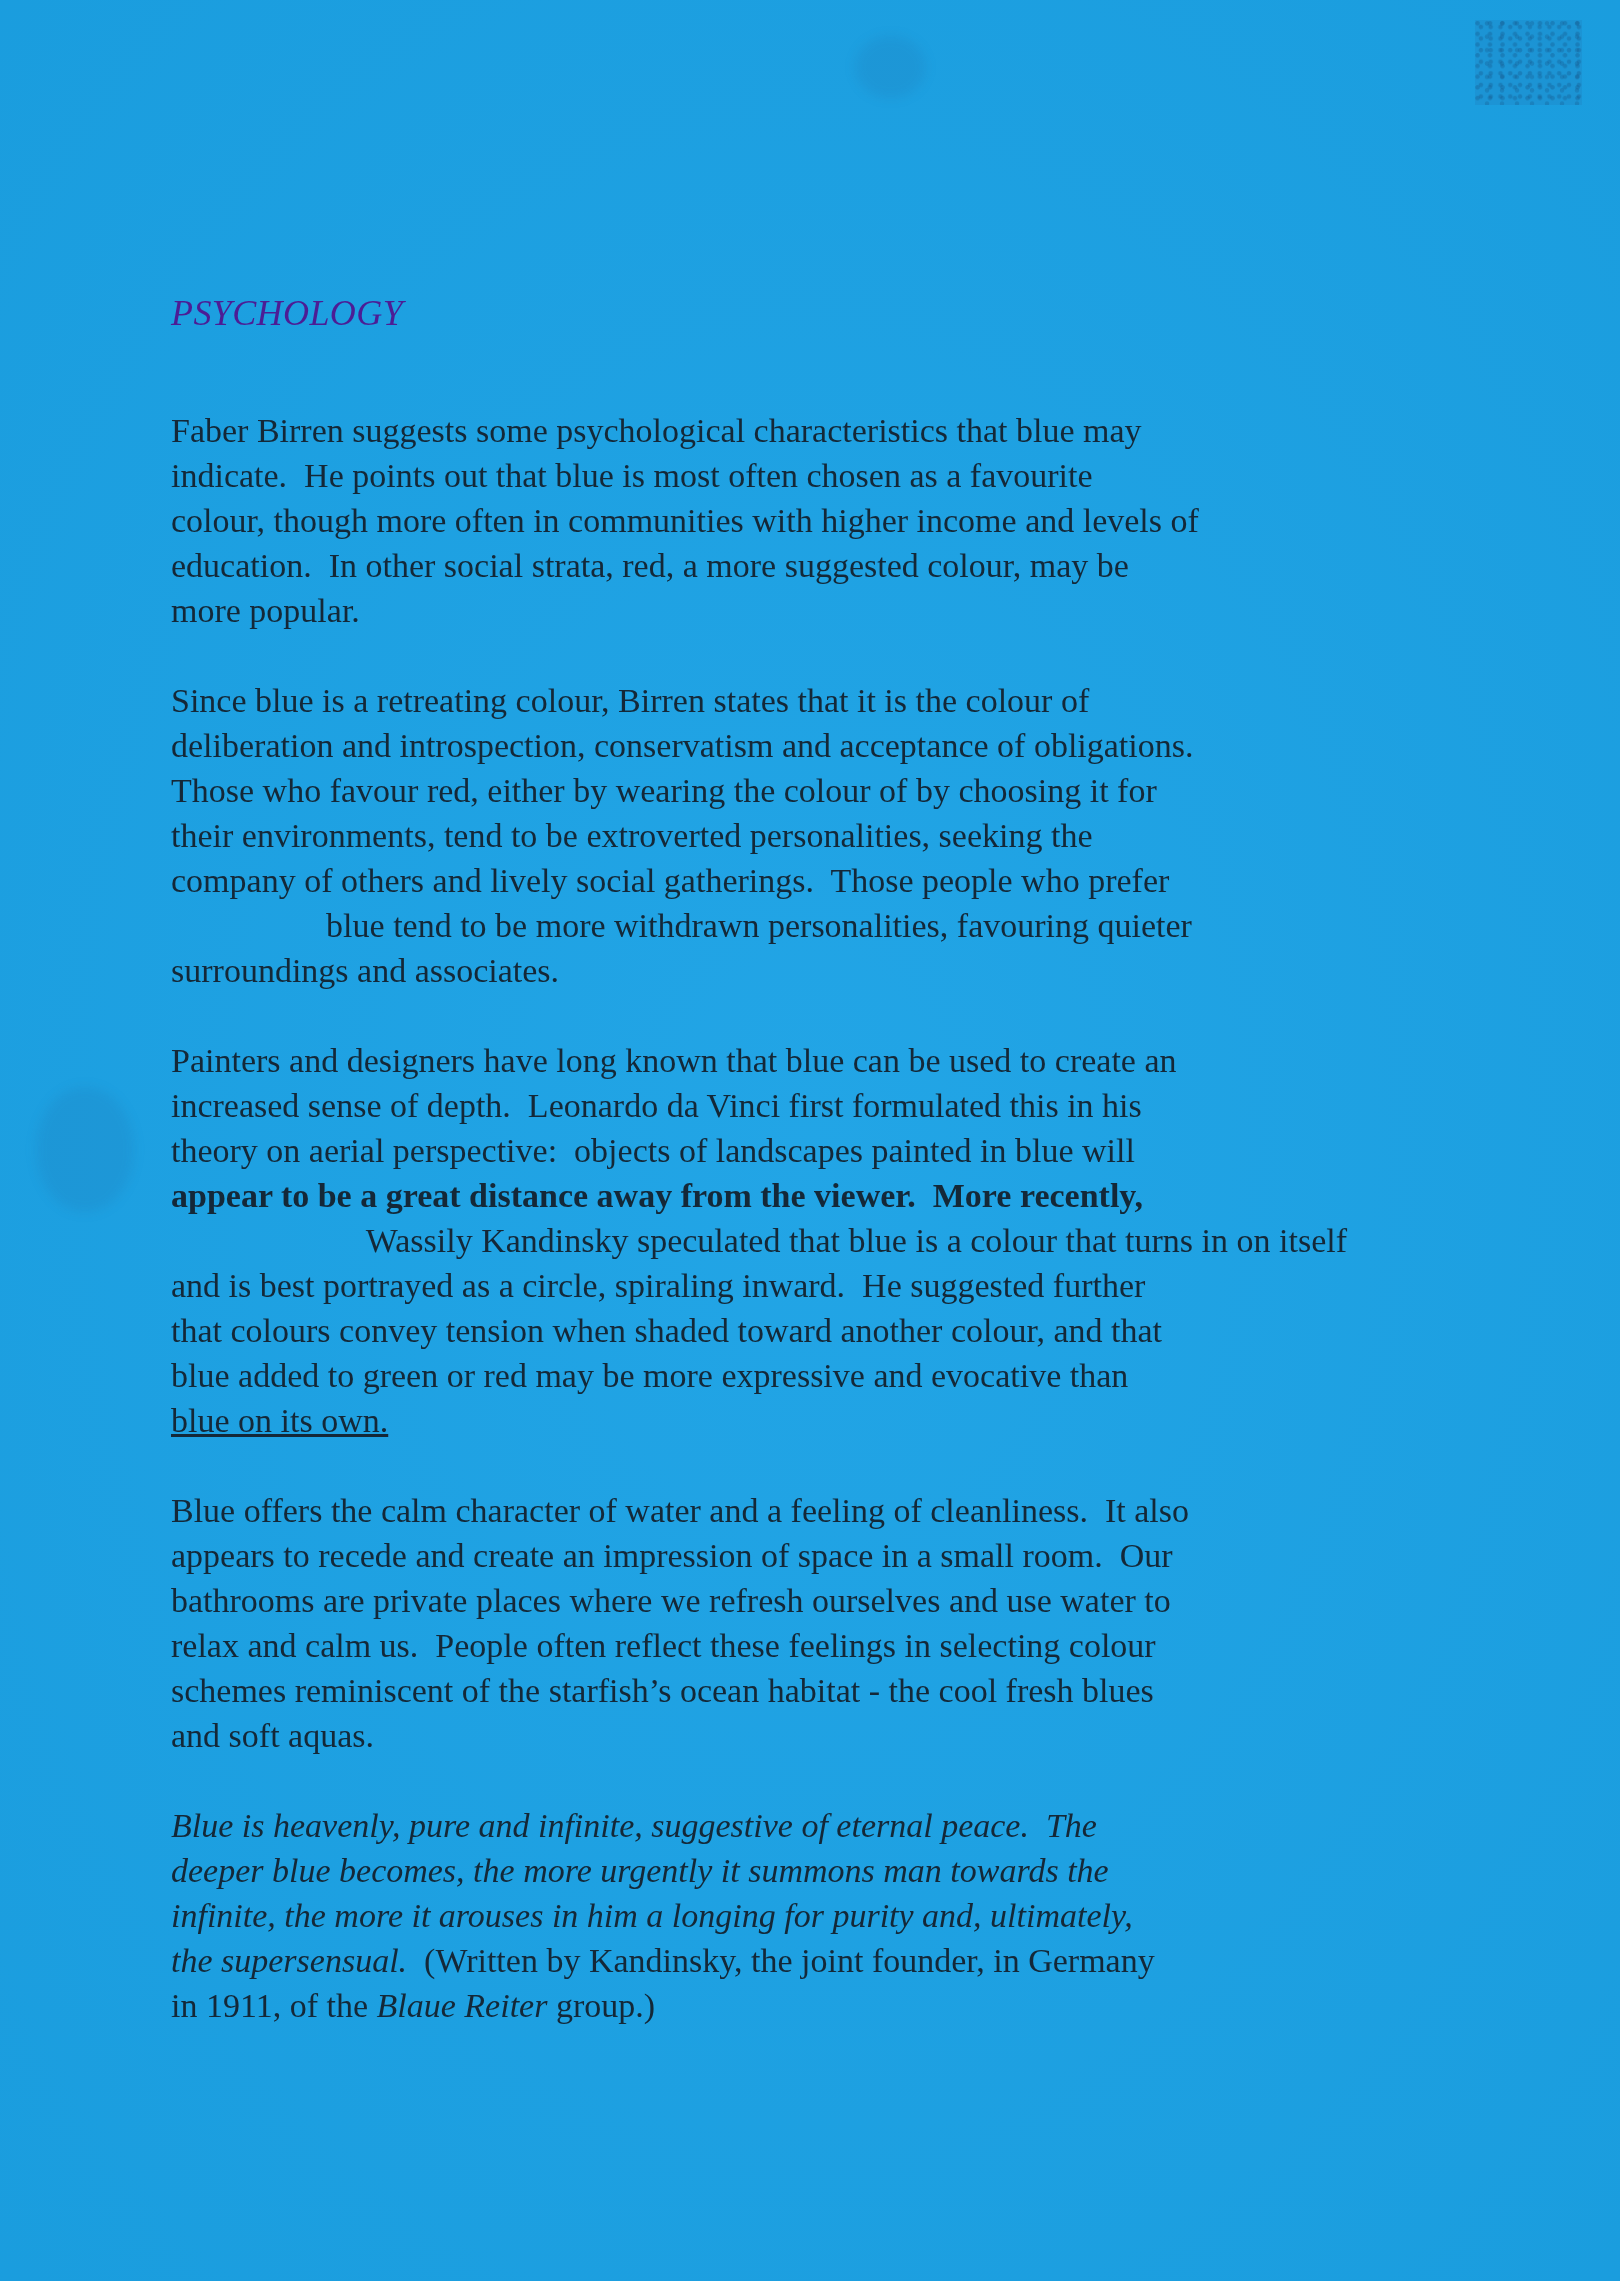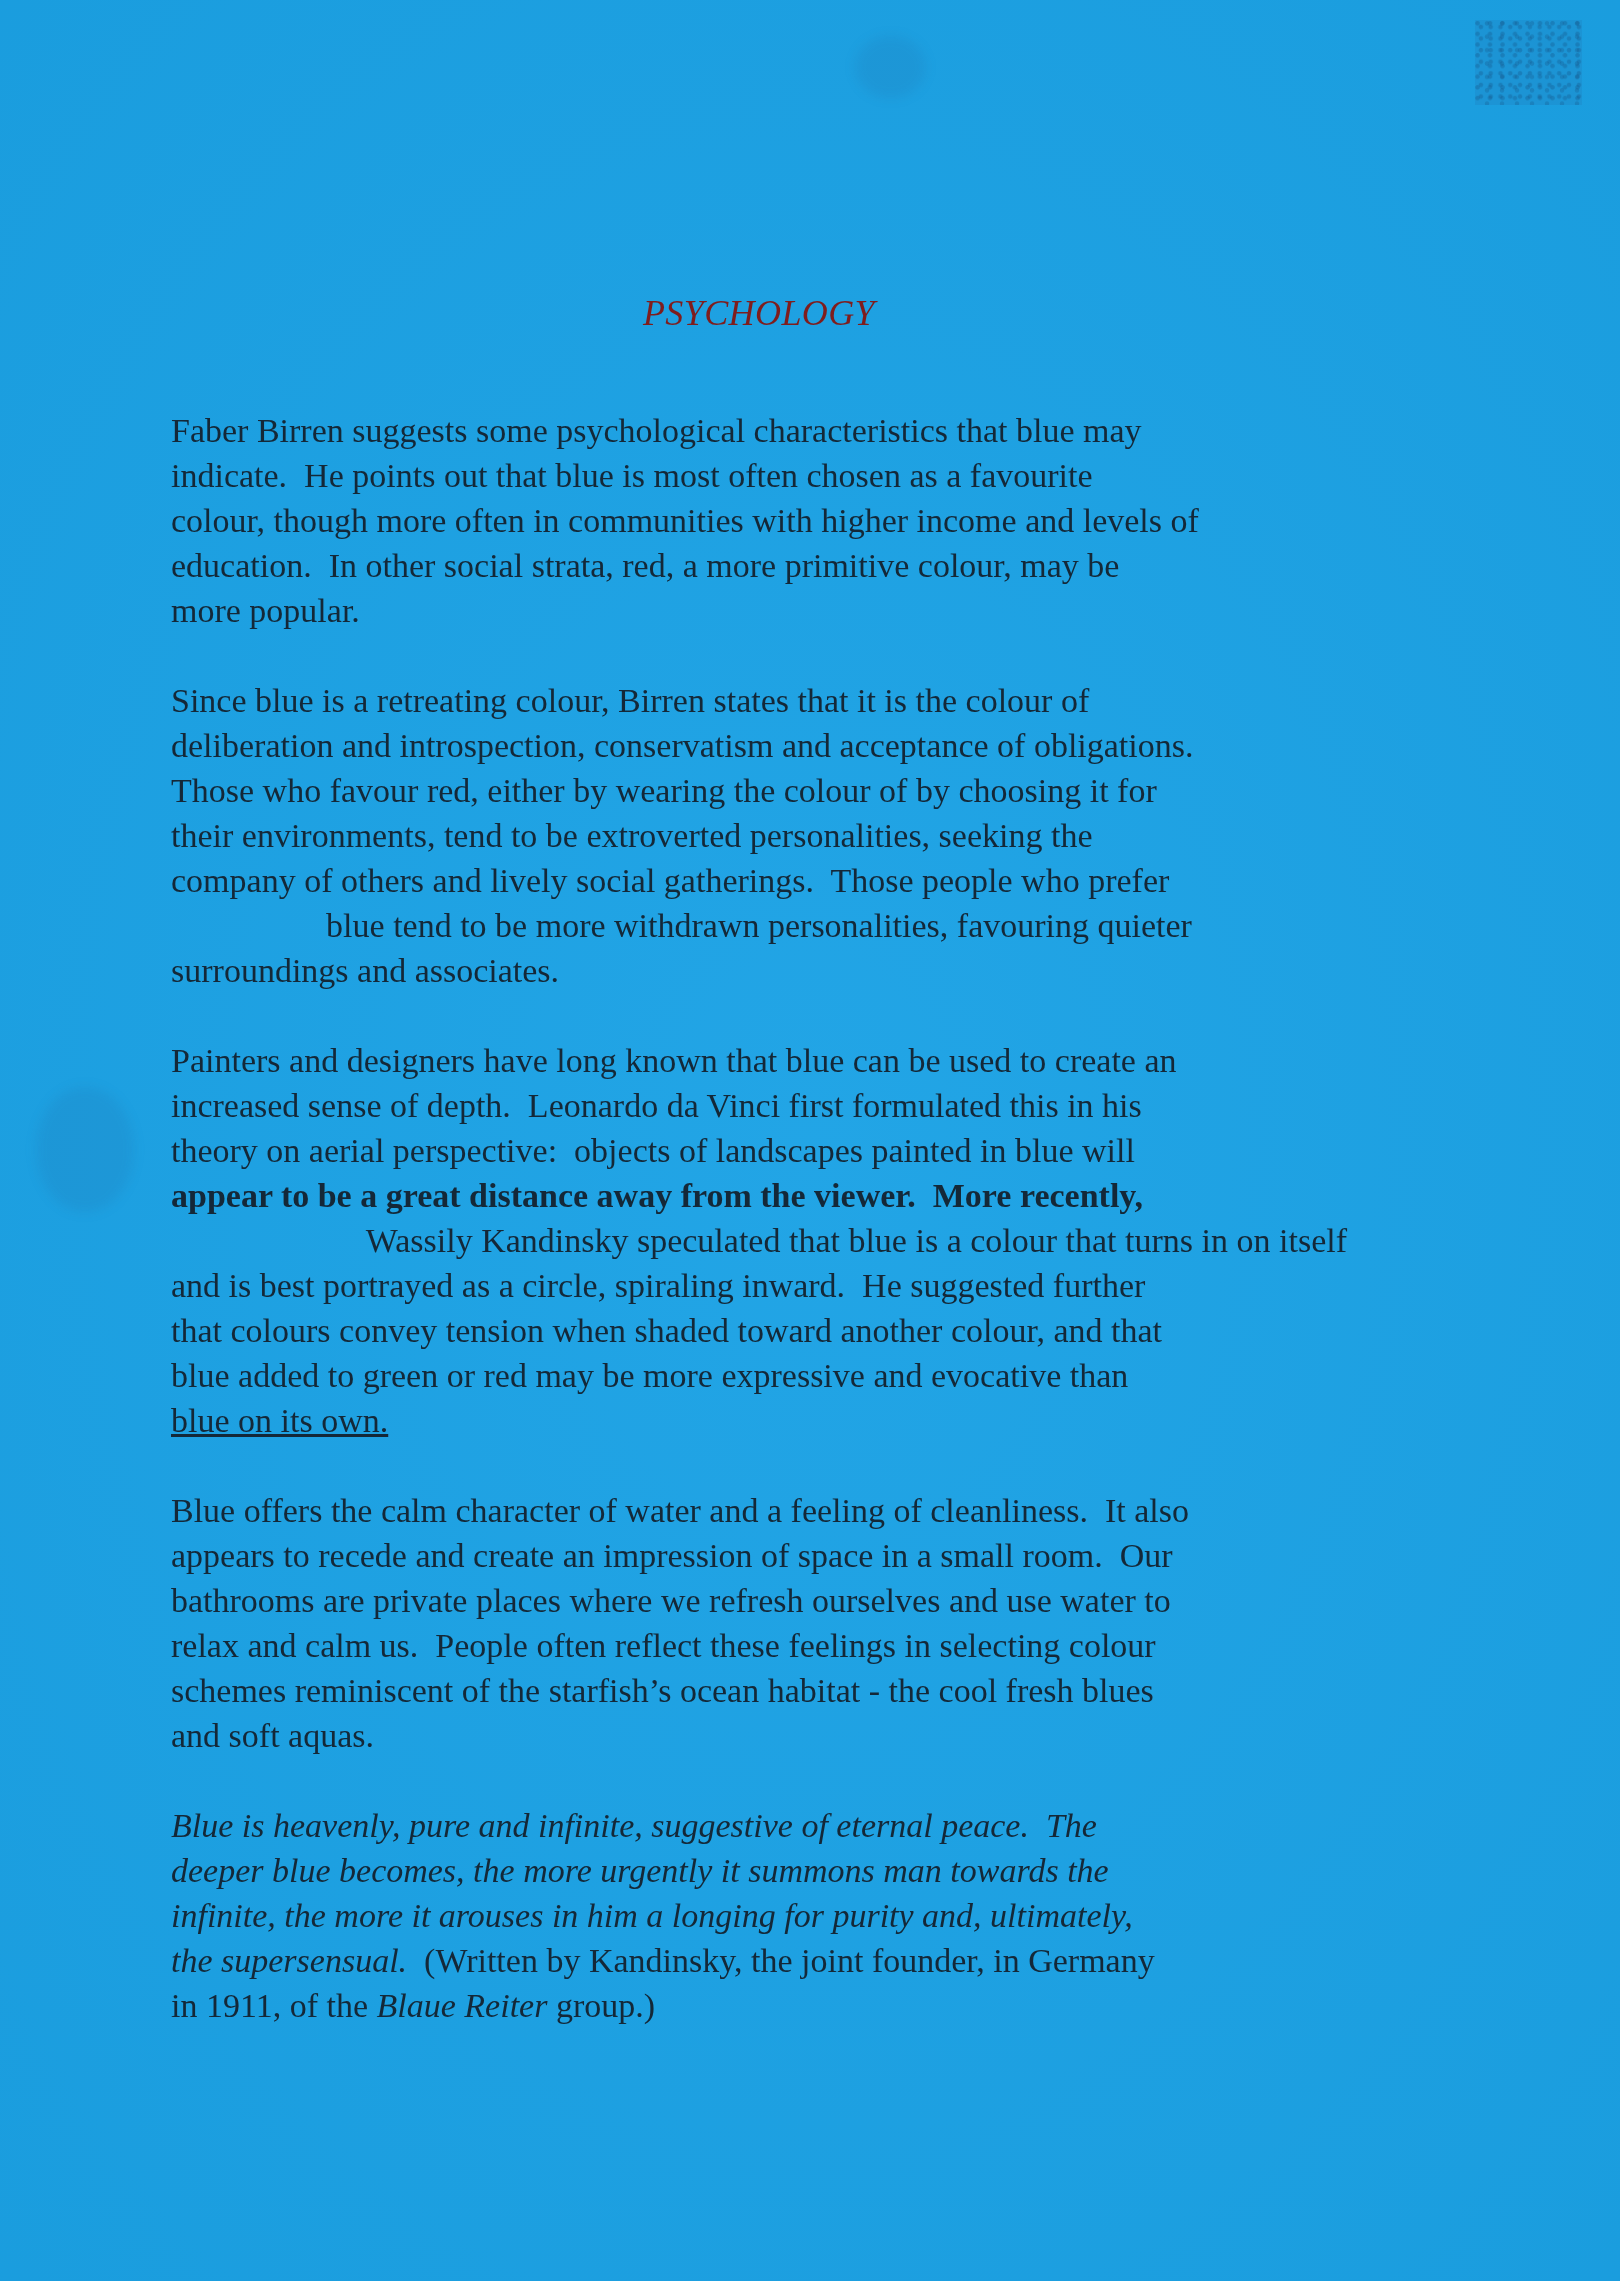--- a/index.html
+++ b/index.html
@@ -49,22 +49,21 @@
       top: 287px;
       width: 1176px;
     }
     .heading {
       font-style: italic;
       font-size: 36px;
       line-height: 52px;
       letter-spacing: 0.4px;
       margin: 0 0 69px 0;
       font-weight: normal;
-      color: #7f1d1d;
-      text-align: center;
+      color: #4c1d95;
     }
     .para {
       margin: 0 0 45px 0;
       font-size: 34px;
       line-height: 45px;
       white-space: nowrap;
     }
     .para .line {
       display: block;
       height: 45px;
@@ -79,21 +78,21 @@
 <div class="smudge" style="left:36px;top:1087px;width:98px;height:125px;"></div>
 <div class="smudge" style="left:855px;top:36px;width:71px;height:62px;"></div>
 
 <div class="content">
   <h1 class="heading">PSYCHOLOGY</h1>
 
   <p class="para">
     <span class="line" style="white-space: pre; margin-top: 38px;">Faber Birren suggests some psychological characteristics that blue may</span>
     <span class="line" style="white-space: pre;">indicate.  He points out that blue is most often chosen as a favourite</span>
     <span class="line" style="white-space: pre;">colour, though more often in communities with higher income and levels of</span>
-    <span class="line" style="white-space: pre;">education.  In other social strata, red, a more primitive colour, may be</span>
+    <span class="line" style="white-space: pre;">education.  In other social strata, red, a more suggested colour, may be</span>
     <span class="line" style="white-space: pre;">more popular.</span>
   </p>
 
   <p class="para">
     <span class="line" style="white-space: pre;">Since blue is a retreating colour, Birren states that it is the colour of</span>
     <span class="line" style="white-space: pre;">deliberation and introspection, conservatism and acceptance of obligations.</span>
     <span class="line" style="white-space: pre;">Those who favour red, either by wearing the colour of by choosing it for</span>
     <span class="line" style="white-space: pre;">their environments, tend to be extroverted personalities, seeking the</span>
     <span class="line" style="white-space: pre;">company of others and lively social gatherings.  Those people who prefer</span>
     <span class="line" style="white-space: pre; text-align: center;">blue tend to be more withdrawn personalities, favouring quieter</span>

